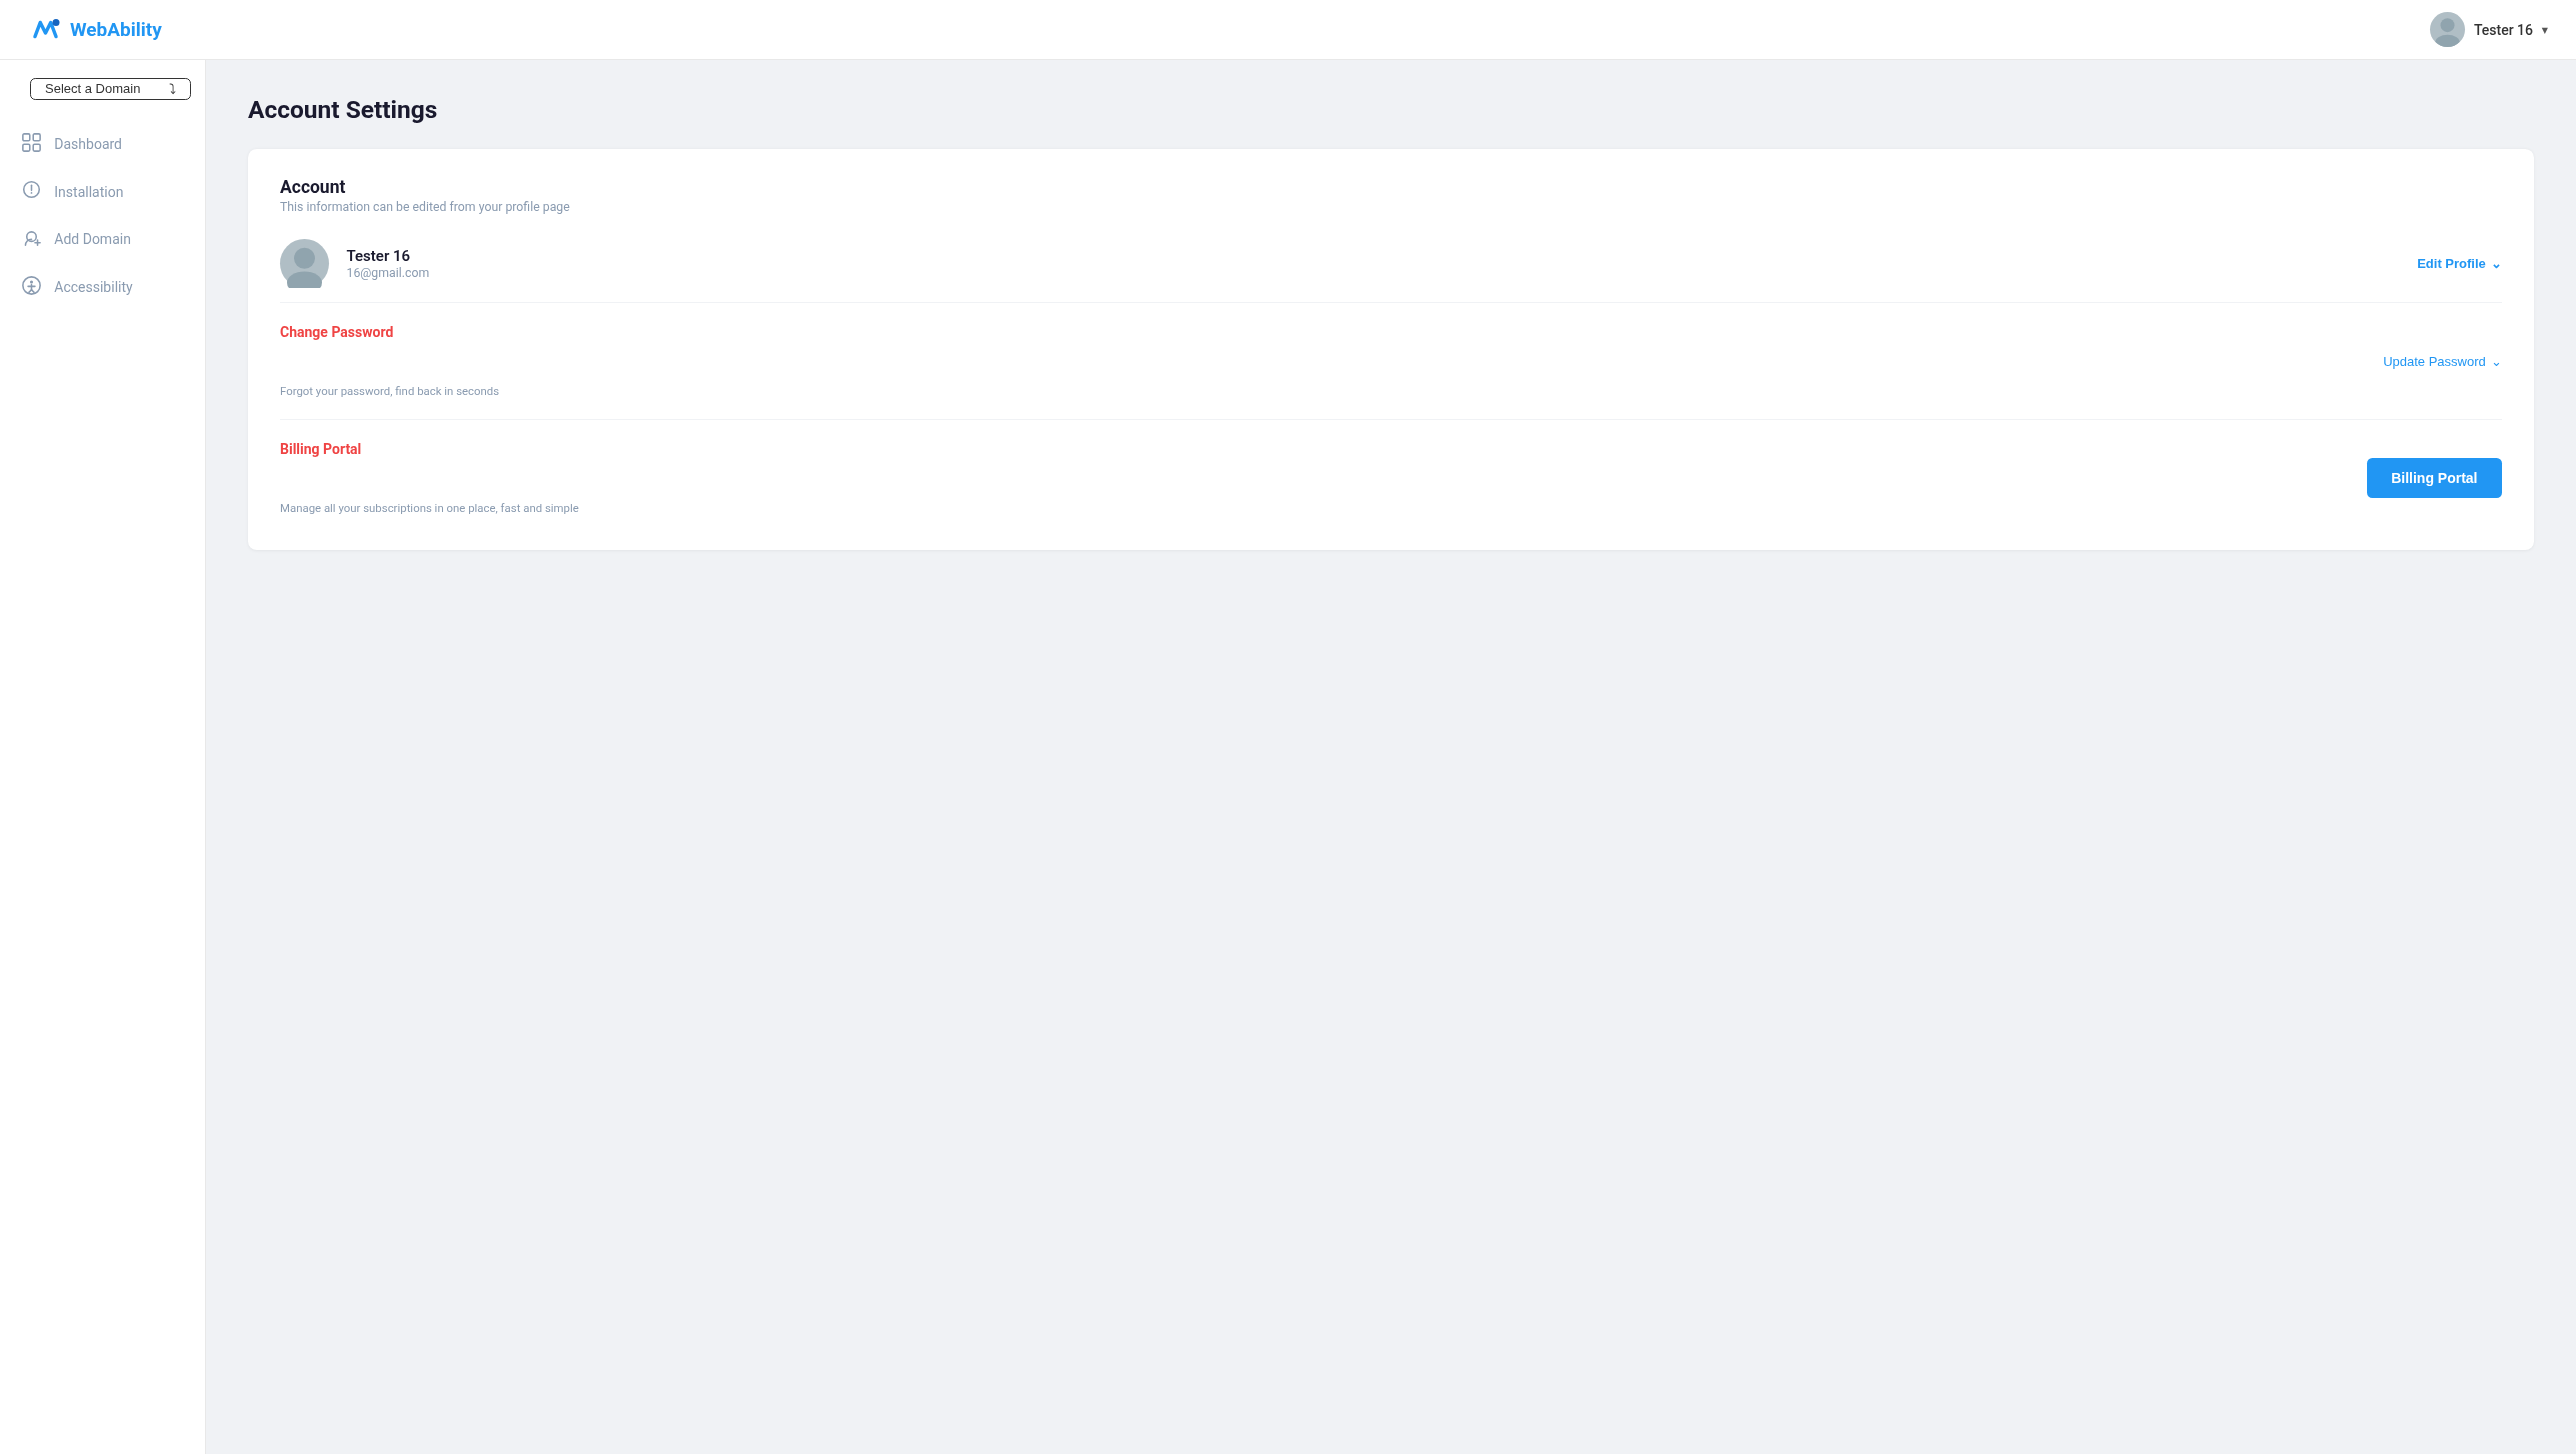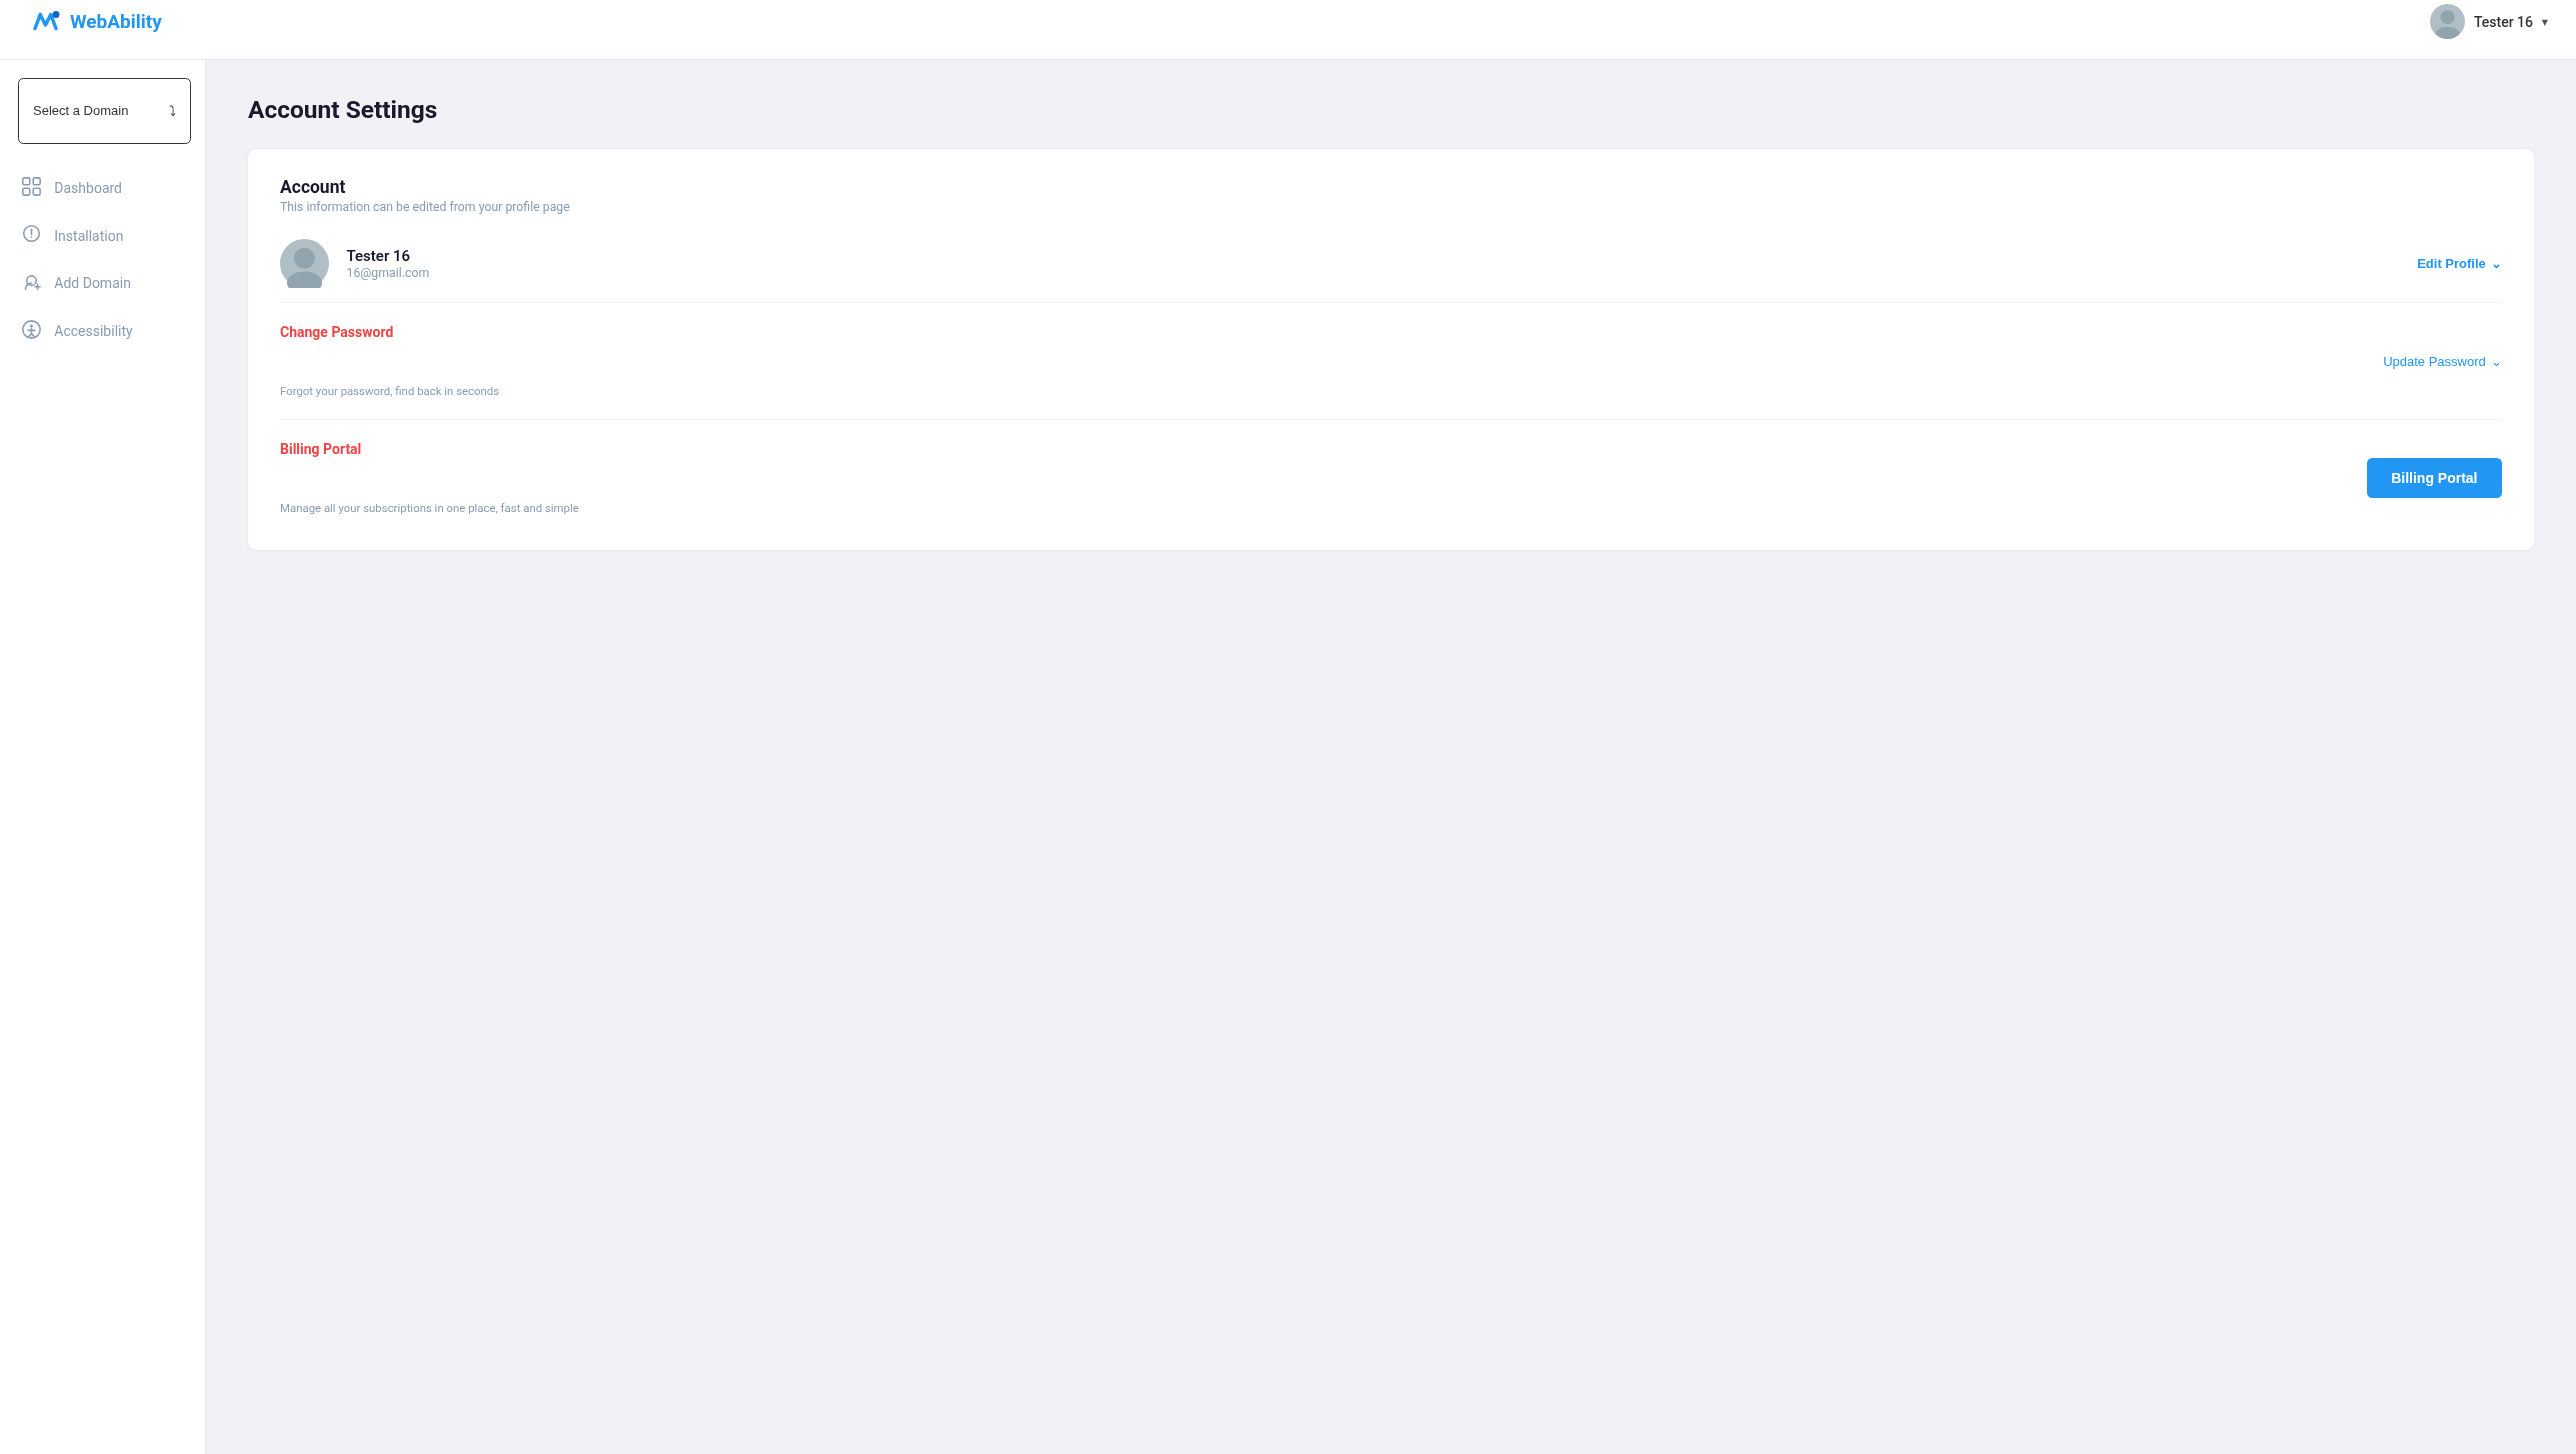--- a/index.html
+++ b/index.html
@@ -13,21 +13,21 @@
       background: #f0f2f5;
       display: flex;
       flex-direction: column;
       height: 100vh;
       color: #333;
     }
 
     
     .header {
       display: flex;
-      align-items: flex-start;
+      align-items: center;
       justify-content: space-between;
       background: #fff;
       height: 60px;
       padding: 4px 28px;
       border-bottom: 0.9px solid #e8e8e8;
       flex-shrink: 0;
       z-index: 10;
     }
 
     .logo-area {
@@ -92,25 +92,25 @@
       width: 206px;
       background: #fff;
       border-right: 0.9px solid #e8e8e8;
       display: flex;
       flex-direction: column;
       padding: 17.5px 0;
       flex-shrink: 0;
     }
 
     .select-domain-btn {
-      margin: 0 14px 21px 18px;
+      margin: 0 14px 21px 30px;
       display: flex;
       align-items: center;
       justify-content: space-between;
-      padding: 24px 14px;
+      padding: 2px 14px;
       border: 1.3px solid #333;
       border-radius: 5.3px;
       background: #fff;
       cursor: pointer;
       font-size: 13px;
       font-weight: 500;
       color: #333;
     }
 
     .select-domain-btn .chevron {

